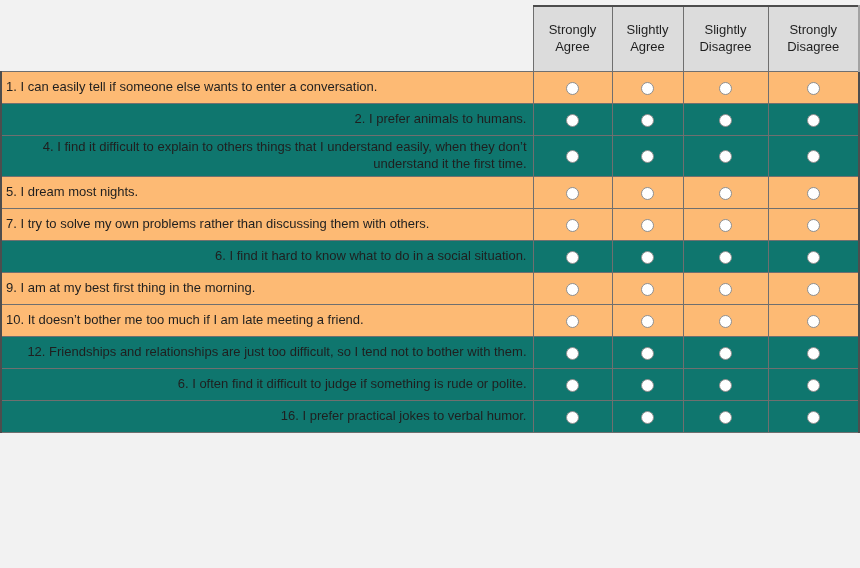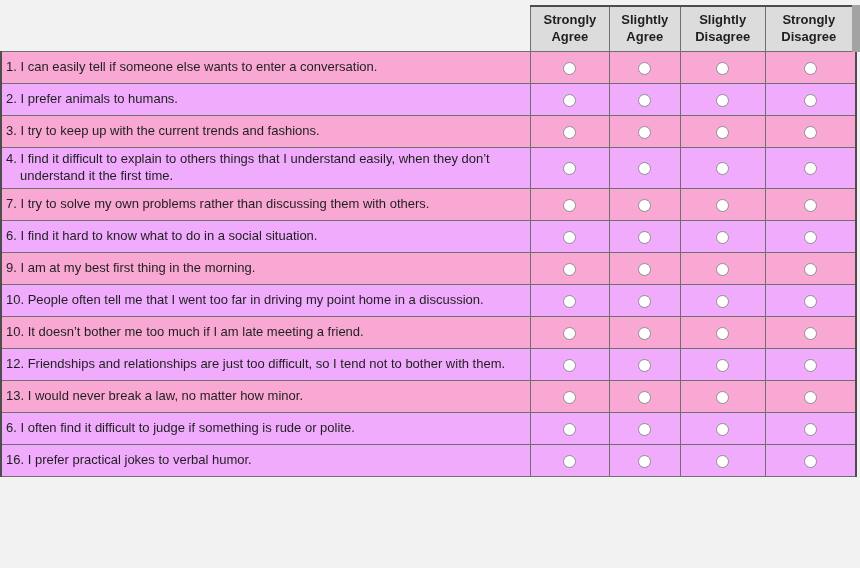--- a/index.html
+++ b/index.html
@@ -19,43 +19,43 @@
   }
   th.corner {
     border: none;
     background: transparent;
     padding: 0;
   }
   th.col {
     background: #dcdcdc;
     border: 1px solid #6f6f6f;
     border-top: 2px solid #4d4d4d;
-    font-weight: 700;
+    font-weight: 400;
     height: 33px;
     text-align: center;
     line-height: 1.3;
-    padding: 5px 4px;
+    padding: 15px 4px;
   }
-  th.col.last { border-right: 8px solid #a3a3a3; }
+  th.col.last { border-right: 2px solid #a3a3a3; }
   td {
     border: 1px solid #6f6f6f;
     vertical-align: middle;
     height: 25px;
     padding: 0;
   }
   td.stmt {
     padding: 3px 6px 3px 18px;
     text-indent: -14px;
     line-height: 1.3;
     border-left: 2px solid #4d4d4d;
   }
   td.opt { text-align: center; }
   td.opt.last { border-right: 2px solid #4d4d4d; }
-  tr.band-a { background: #f9a8d4; }
-  tr.band-b { background: #f0abfc; }
+  tr.band-a { background: #fdba74; }
+  tr.band-b { background: #0f766e; text-align: right; }
   .radio {
     display: inline-block;
     width: 13px;
     height: 13px;
     box-sizing: border-box;
     border: 1.5px solid #8f8f8f;
     border-radius: 50%;
     background: #ffffff;
     vertical-align: middle;
     cursor: pointer;
@@ -91,36 +91,36 @@
   </tr>
 
   <tr class="band-b">
     <td class="stmt"><span>2. I prefer animals to humans.</span></td>
     <td class="opt"><span class="radio" role="radio" aria-checked="false"></span></td>
     <td class="opt"><span class="radio" role="radio" aria-checked="false"></span></td>
     <td class="opt"><span class="radio" role="radio" aria-checked="false"></span></td>
     <td class="opt last"><span class="radio" role="radio" aria-checked="false"></span></td>
   </tr>
 
-  <tr class="band-a">
-    <td class="stmt"><span>3. I try to keep up with the current trends and fashions.</span></td>
-    <td class="opt"><span class="radio" role="radio" aria-checked="false"></span></td>
-    <td class="opt"><span class="radio" role="radio" aria-checked="false"></span></td>
-    <td class="opt"><span class="radio" role="radio" aria-checked="false"></span></td>
-    <td class="opt last"><span class="radio" role="radio" aria-checked="false"></span></td>
-  </tr>
 
   <tr class="band-b">
     <td class="stmt"><span>4. I find it difficult to explain to others things that I understand easily, when they don’t understand it the first time.</span></td>
     <td class="opt"><span class="radio" role="radio" aria-checked="false"></span></td>
     <td class="opt"><span class="radio" role="radio" aria-checked="false"></span></td>
     <td class="opt"><span class="radio" role="radio" aria-checked="false"></span></td>
     <td class="opt last"><span class="radio" role="radio" aria-checked="false"></span></td>
   </tr>
 
+  <tr class="band-a">
+    <td class="stmt"><span>5. I dream most nights.</span></td>
+    <td class="opt"><span class="radio" role="radio" aria-checked="false"></span></td>
+    <td class="opt"><span class="radio" role="radio" aria-checked="false"></span></td>
+    <td class="opt"><span class="radio" role="radio" aria-checked="false"></span></td>
+    <td class="opt last"><span class="radio" role="radio" aria-checked="false"></span></td>
+  </tr>
 
 
   <tr class="band-a">
     <td class="stmt"><span>7. I try to solve my own problems rather than discussing them with others.</span></td>
     <td class="opt"><span class="radio" role="radio" aria-checked="false"></span></td>
     <td class="opt"><span class="radio" role="radio" aria-checked="false"></span></td>
     <td class="opt"><span class="radio" role="radio" aria-checked="false"></span></td>
     <td class="opt last"><span class="radio" role="radio" aria-checked="false"></span></td>
   </tr>
 
@@ -133,51 +133,37 @@
   </tr>
 
   <tr class="band-a">
     <td class="stmt"><span>9. I am at my best first thing in the morning.</span></td>
     <td class="opt"><span class="radio" role="radio" aria-checked="false"></span></td>
     <td class="opt"><span class="radio" role="radio" aria-checked="false"></span></td>
     <td class="opt"><span class="radio" role="radio" aria-checked="false"></span></td>
     <td class="opt last"><span class="radio" role="radio" aria-checked="false"></span></td>
   </tr>
 
-  <tr class="band-b">
-    <td class="stmt"><span>10. People often tell me that I went too far in driving my point home in a discussion.</span></td>
-    <td class="opt"><span class="radio" role="radio" aria-checked="false"></span></td>
-    <td class="opt"><span class="radio" role="radio" aria-checked="false"></span></td>
-    <td class="opt"><span class="radio" role="radio" aria-checked="false"></span></td>
-    <td class="opt last"><span class="radio" role="radio" aria-checked="false"></span></td>
-  </tr>
 
   <tr class="band-a">
     <td class="stmt"><span>10. It doesn’t bother me too much if I am late meeting a friend.</span></td>
     <td class="opt"><span class="radio" role="radio" aria-checked="false"></span></td>
     <td class="opt"><span class="radio" role="radio" aria-checked="false"></span></td>
     <td class="opt"><span class="radio" role="radio" aria-checked="false"></span></td>
     <td class="opt last"><span class="radio" role="radio" aria-checked="false"></span></td>
   </tr>
 
   <tr class="band-b">
     <td class="stmt"><span>12. Friendships and relationships are just too difficult, so I tend not to bother with them.</span></td>
     <td class="opt"><span class="radio" role="radio" aria-checked="false"></span></td>
     <td class="opt"><span class="radio" role="radio" aria-checked="false"></span></td>
     <td class="opt"><span class="radio" role="radio" aria-checked="false"></span></td>
     <td class="opt last"><span class="radio" role="radio" aria-checked="false"></span></td>
   </tr>
 
-  <tr class="band-a">
-    <td class="stmt"><span>13. I would never break a law, no matter how minor.</span></td>
-    <td class="opt"><span class="radio" role="radio" aria-checked="false"></span></td>
-    <td class="opt"><span class="radio" role="radio" aria-checked="false"></span></td>
-    <td class="opt"><span class="radio" role="radio" aria-checked="false"></span></td>
-    <td class="opt last"><span class="radio" role="radio" aria-checked="false"></span></td>
-  </tr>
 
   <tr class="band-b">
     <td class="stmt"><span>6. I often find it difficult to judge if something is rude or polite.</span></td>
     <td class="opt"><span class="radio" role="radio" aria-checked="false"></span></td>
     <td class="opt"><span class="radio" role="radio" aria-checked="false"></span></td>
     <td class="opt"><span class="radio" role="radio" aria-checked="false"></span></td>
     <td class="opt last"><span class="radio" role="radio" aria-checked="false"></span></td>
   </tr>
 
 

